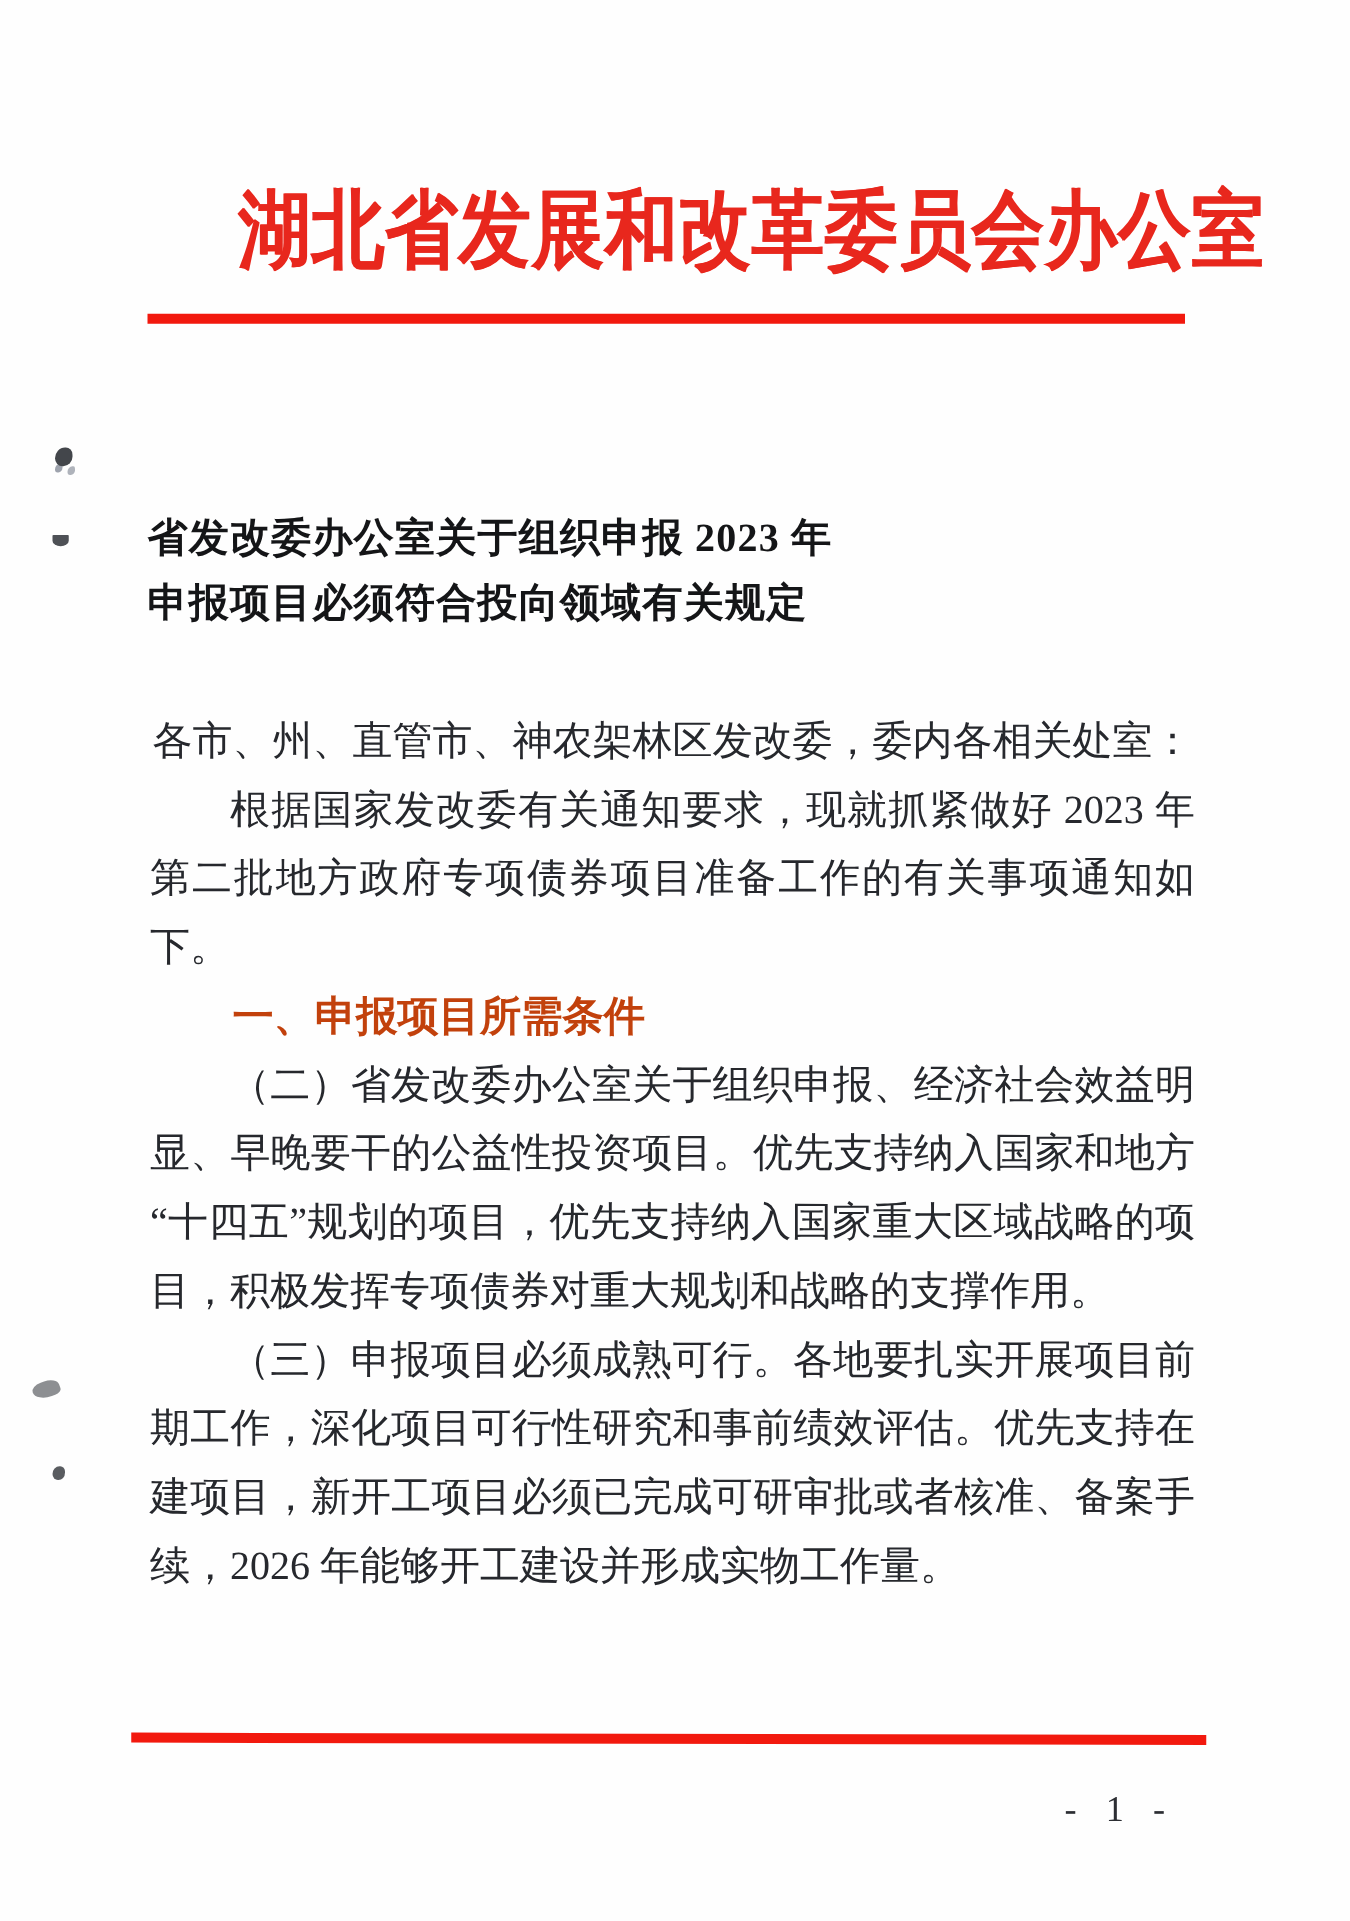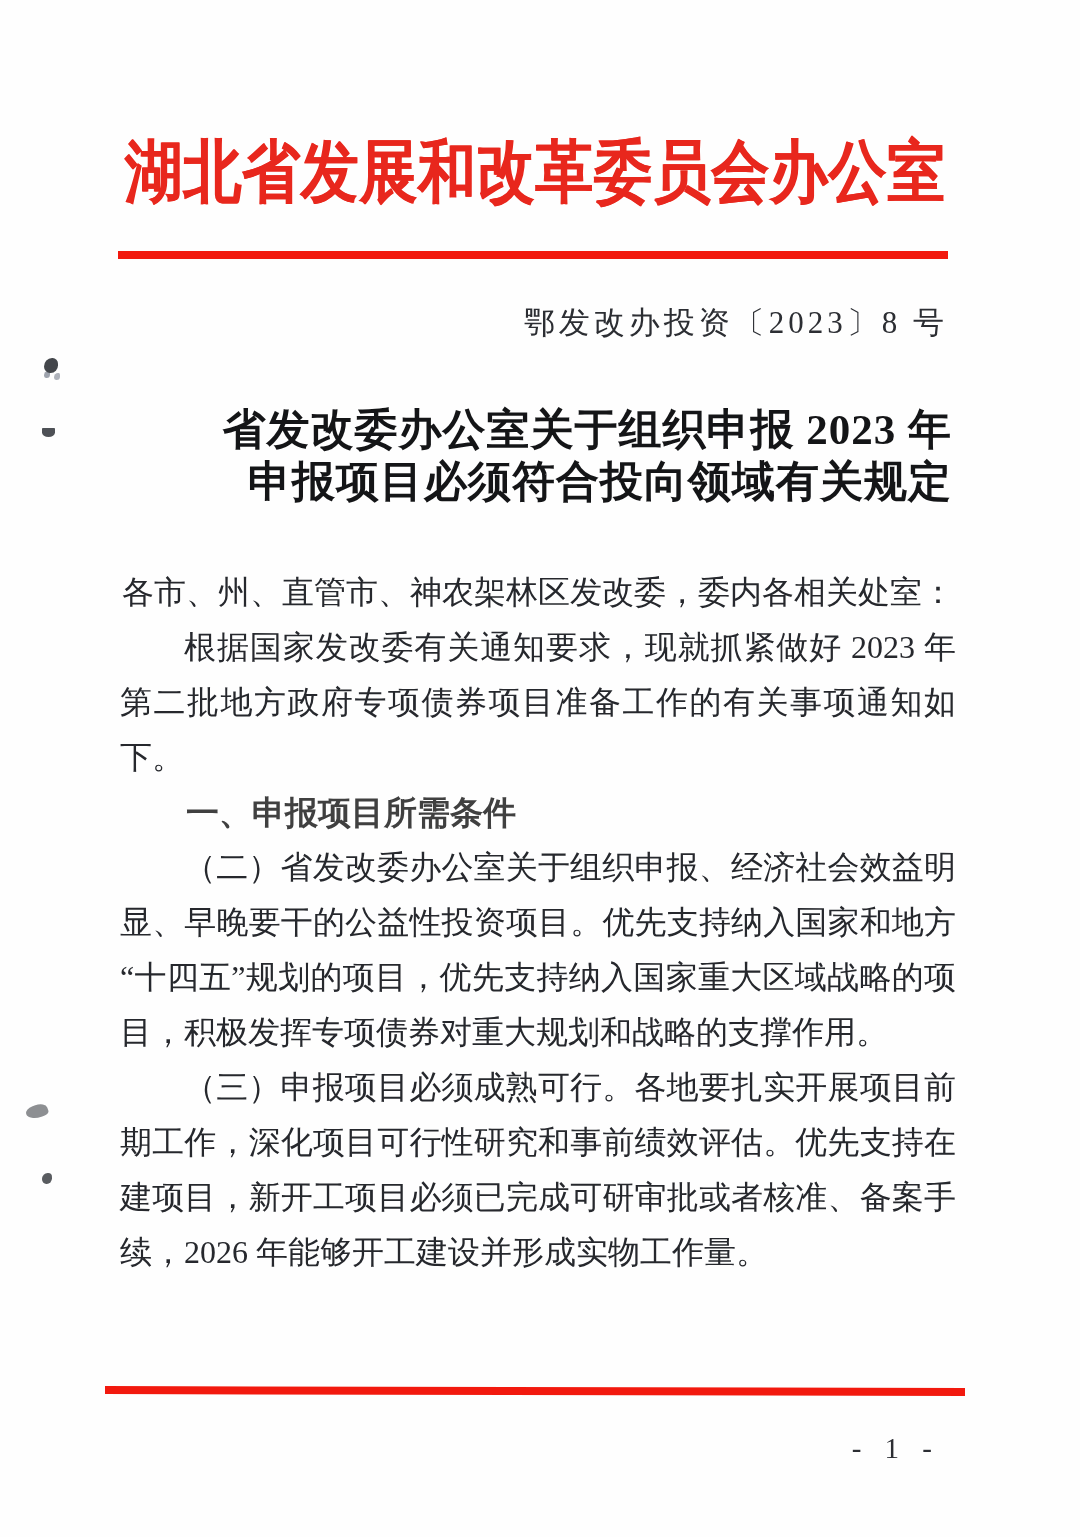--- a/index.html
+++ b/index.html
@@ -20,25 +20,25 @@
   .page {
     position: relative;
     width: 1080px;
     height: 1537px;
     background: var(--paper);
   }
 
   
   .header {
     position: absolute;
-    top: 131px;
+    top: 143px;
     left: 118px;
     width: 834px;
     display: flex;
-    justify-content: center;
+    justify-content: flex-start;
     align-items: center;
     height: 82px;
   }
   .header-text {
     display: inline-block;
     white-space: nowrap;
     font-size: 68px;
     font-weight: 700;
     color: var(--red-text);
     letter-spacing: 1px;
@@ -68,22 +68,22 @@
     color: #2c2e33;
     letter-spacing: 4px;
   }
 
   
   .doc-title {
     position: absolute;
     top: 404px;
     left: 118px;
     width: 834px;
-    text-align: right;
-    font-size: 43px;
+    text-align: left;
+    font-size: 32px;
     font-weight: 700;
     line-height: 52px;
     color: var(--title-ink);
     letter-spacing: 1px;
   }
 
   
   .body-text {
     position: absolute;
     top: 565px;
@@ -93,21 +93,21 @@
     line-height: 55px;
     color: var(--body-ink);
     text-align: justify;
   }
   .para { text-indent: 2em; margin: 0; }
   .para-salutation { text-indent: 0; text-align: center; }
   .para-heading {
     font-family: "Liberation Sans", "DejaVu Sans", sans-serif;
     font-weight: 700;
     text-align: left;
-    color: #404040;
+    color: #c2410c;
     font-size: 33px;
   }
 
   
   .rule-bottom {
     position: absolute;
     top: 1387px;
     left: 105px;
     width: 860px;
     height: 8px;
@@ -134,21 +134,20 @@
 <body>
 
 <div class="page">
 
   <div class="header">
     <span class="header-text">湖北省发展和改革委员会办公室</span>
   </div>
 
   <div class="rule-top"></div>
 
-  <div class="doc-number">鄂发改办投资〔2023〕8 号</div>
 
   <div class="doc-title">
     <div>省发改委办公室关于组织申报 2023 年</div>
     <div>申报项目必须符合投向领域有关规定</div>
   </div>
 
   <div class="body-text">
 
   <p class="para para-salutation">各市、州、直管市、神农架林区发改委，委内各相关处室：</p>
       <p class="para para-body">根据国家发改委有关通知要求，现就抓紧做好 2023 年第二批地方政府专项债券项目准备工作的有关事项通知如下。</p>

